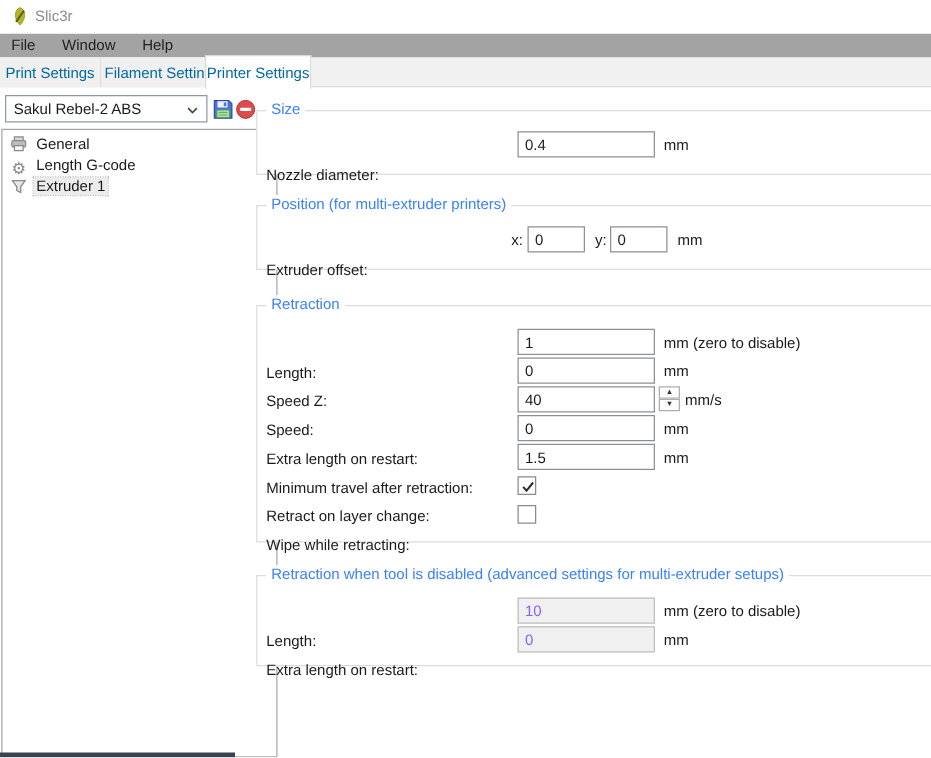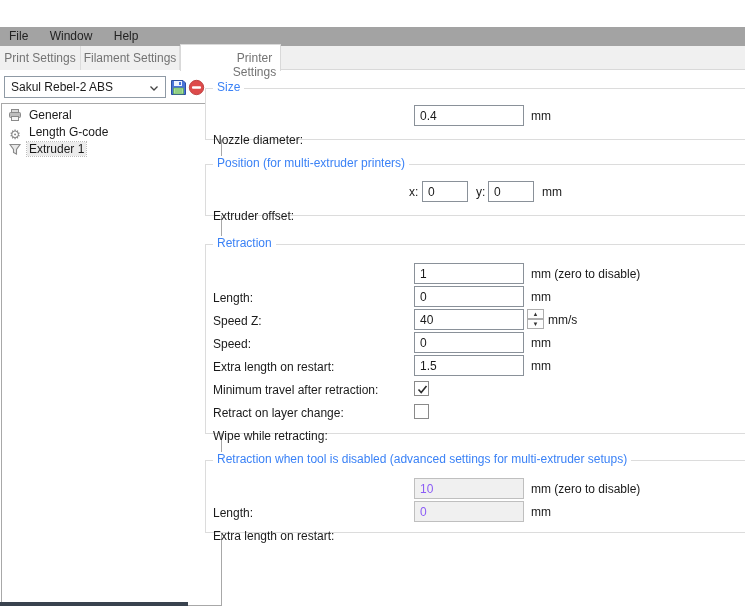--- a/index.html
+++ b/index.html
@@ -11,25 +11,25 @@
   .titlebar { position:absolute; top:0; left:0; right:0; height:27px; background:#ffffff; }
   .app-icon { position:absolute; left:8px; top:5px; width:16px; height:16px; }
   .title-text { position:absolute; left:28px; top:6px; color:#8b8b8b; font-size:12px; }
 
   
   .menubar { position:absolute; top:27px; left:0; right:0; height:19px; background:#a3a3a3; }
   .menu-item { display:inline-block; padding:2px 9px 3px 9px; color:#222; cursor:default; }
 
   
   .tabstrip { position:absolute; top:46px; left:0; right:0; height:24px; background:#f0f0f0; border-bottom:1px solid #d9d9d9; }
-  .tab { position:absolute; top:0; height:24px; padding-top:5px; text-align:center; color:#737373; border-right:1px solid #dcdcdc; background:#f0f0f0; }
+  .tab { position:absolute; top:0; height:24px; padding-top:5px; text-align:center; color:#0369a1; border-right:1px solid #dcdcdc; background:#f0f0f0; }
   .tab.t0 { left:0; width:81px; }
   .tab.t1 { left:81px; width:99px; }
   .tab.active { top:-2px; height:27px; padding-top:6px; background:#ffffff; border:1px solid #d9d9d9; border-bottom:none; z-index:2; }
-  .tab.t2 { left:180px; width:101px;padding-left:48px; }
+  .tab.t2 { left:164px; width:85px; }
 
   
   .preset-row { position:absolute; top:70px; left:0; right:0; height:33px; background:#ffffff; }
   .combo { position:absolute; left:4px; top:6px; width:162px; height:22px; border:1px solid #8f9aa5; background:#ffffff; }
   .combo-text { position:absolute; left:6px; top:3px; }
   .combo-arrow { position:absolute; right:4px; top:4px; width:14px; height:14px; color:#444; }
   .tool-btn { position:absolute; top:9px; width:17px; height:17px; border:none; background:transparent; padding:0; cursor:default; }
   .btn-save { left:170px; }
   .btn-delete { left:188px; }
 
@@ -72,20 +72,29 @@
   .checkbox { position:absolute; left:208px; top:3px; width:15px; height:15px; border:1px solid #8a8a8a; background:#ffffff; }
   .checkbox svg { position:absolute; left:1px; top:1px; }
 
   .taskbar-fragment { position:absolute; left:0; bottom:0; width:188px; height:4px; background:#39424e; }
 </style>
 </head>
 <body>
 
 <div class="window">
 
+  <div class="titlebar">
+    <span class="app-icon">
+      <svg width="16" height="16" viewBox="0 0 16 16">
+        <path d="M8 1 C12.5 3 13.5 9.5 8 15 C2.5 9.5 3.5 3 8 1 Z" fill="#b2b42d" stroke="#8f911f" stroke-width="0.6"></path>
+        <path d="M4.8 12.5 L11.2 3.5" stroke="#5e6012" stroke-width="1.6" fill="none"></path>
+      </svg>
+    </span>
+    <span class="title-text">Slic3r</span>
+  </div>
 
   <div class="menubar">
     <span class="menu-item">File</span>
     <span class="menu-item">Window</span>
     <span class="menu-item">Help</span>
   </div>
 
   <div class="tabstrip">
     <div class="tab t0">Print Settings</div>
     <div class="tab t1">Filament Settings</div>

